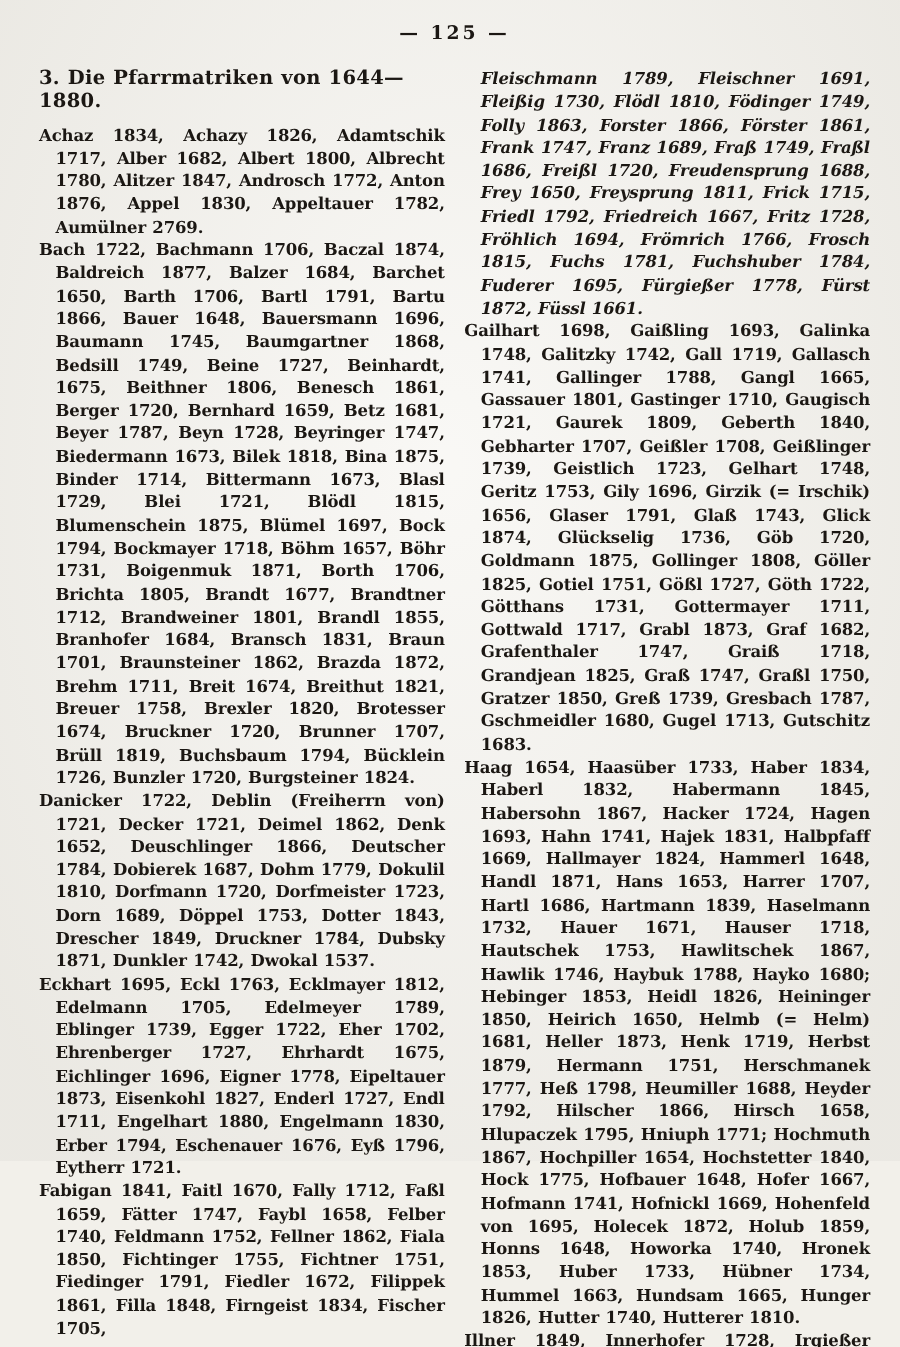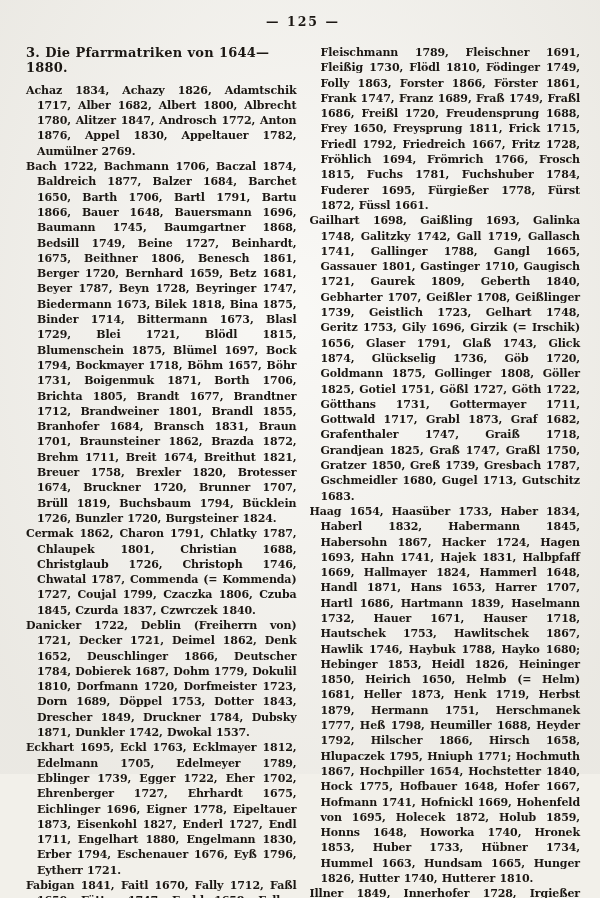--- a/index.html
+++ b/index.html
@@ -45,35 +45,35 @@
     margin: 0 0 7px 0;
     letter-spacing: 0.2px;
   }
   .col p {
     margin: 0 0 0 11px;
     text-indent: -11px;
     padding: 0;
   }
   .col p.cont {
     text-indent: 0;
+    font-style: italic;
   }
 </style>
 </head>
 <body>
 
 <div class="page">
   <div class="pageno">— 125 —</div>
 
   <div class="cols">
     <div class="col">
       <h1 class="heading">3. Die Pfarrmatriken von 1644—1880.</h1>
       <div>
           <p>Achaz 1834, Achazy 1826, Adamtschik 1717, Alber 1682, Albert 1800, Albrecht 1780, Alitzer 1847, Androsch 1772, Anton 1876, Appel 1830, Appeltauer 1782, Aumülner 2769.</p>
           <p>Bach 1722, Bachmann 1706, Baczal 1874, Baldreich 1877, Balzer 1684, Barchet 1650, Barth 1706, Bartl 1791, Bartu 1866, Bauer 1648, Bauersmann 1696, Baumann 1745, Baumgartner 1868, Bedsill 1749, Beine 1727, Beinhardt, 1675, Beithner 1806, Benesch 1861, Berger 1720, Bernhard 1659, Betz 1681, Beyer 1787, Beyn 1728, Beyringer 1747, Biedermann 1673, Bilek 1818, Bina 1875, Binder 1714, Bittermann 1673, Blasl 1729, Blei 1721, Blödl 1815, Blumenschein 1875, Blümel 1697, Bock 1794, Bockmayer 1718, Böhm 1657, Böhr 1731, Boigenmuk 1871, Borth 1706, Brichta 1805, Brandt 1677, Brandtner 1712, Brandweiner 1801, Brandl 1855, Branhofer 1684, Bransch 1831, Braun 1701, Braunsteiner 1862, Brazda 1872, Brehm 1711, Breit 1674, Breithut 1821, Breuer 1758, Brexler 1820, Brotesser 1674, Bruckner 1720, Brunner 1707, Brüll 1819, Buchsbaum 1794, Bücklein 1726, Bunzler 1720, Burgsteiner 1824.</p>
-          <p>Cermak 1862, Charon 1791, Chlatky 1787, Chlaupek 1801, Christian 1688, Christglaub 1726, Christoph 1746, Chwatal 1787, Commenda (= Kommenda) 1727, Coujal 1799, Czaczka 1806, Czuba 1845, Czurda 1837, Czwrczek 1840.</p>
           <p>Danicker 1722, Deblin (Freiherrn von) 1721, Decker 1721, Deimel 1862, Denk 1652, Deuschlinger 1866, Deutscher 1784, Dobierek 1687, Dohm 1779, Dokulil 1810, Dorfmann 1720, Dorfmeister 1723, Dorn 1689, Döppel 1753, Dotter 1843, Drescher 1849, Druckner 1784, Dubsky 1871, Dunkler 1742, Dwokal 1537.</p>
           <p>Eckhart 1695, Eckl 1763, Ecklmayer 1812, Edelmann 1705, Edelmeyer 1789, Eblinger 1739, Egger 1722, Eher 1702, Ehrenberger 1727, Ehrhardt 1675, Eichlinger 1696, Eigner 1778, Eipeltauer 1873, Eisenkohl 1827, Enderl 1727, Endl 1711, Engelhart 1880, Engelmann 1830, Erber 1794, Eschenauer 1676, Eyß 1796, Eytherr 1721.</p>
           <p>Fabigan 1841, Faitl 1670, Fally 1712, Faßl 1659, Fätter 1747, Faybl 1658, Felber 1740, Feldmann 1752, Fellner 1862, Fiala 1850, Fichtinger 1755, Fichtner 1751, Fiedinger 1791, Fiedler 1672, Filippek 1861, Filla 1848, Firngeist 1834, Fischer 1705,</p>
         </div>
     </div>
 
     <div class="col">
       <p class="cont">Fleischmann 1789, Fleischner 1691, Fleißig 1730, Flödl 1810, Födinger 1749, Folly 1863, Forster 1866, Förster 1861, Frank 1747, Franz 1689, Fraß 1749, Fraßl 1686, Freißl 1720, Freudensprung 1688, Frey 1650, Freysprung 1811, Frick 1715, Friedl 1792, Friedreich 1667, Fritz 1728, Fröhlich 1694, Frömrich 1766, Frosch 1815, Fuchs 1781, Fuchshuber 1784, Fuderer 1695, Fürgießer 1778, Fürst 1872, Füssl 1661.</p>
       <div>
           <p>Gailhart 1698, Gaißling 1693, Galinka 1748, Galitzky 1742, Gall 1719, Gallasch 1741, Gallinger 1788, Gangl 1665, Gassauer 1801, Gastinger 1710, Gaugisch 1721, Gaurek 1809, Geberth 1840, Gebharter 1707, Geißler 1708, Geißlinger 1739, Geistlich 1723, Gelhart 1748, Geritz 1753, Gily 1696, Girzik (= Irschik) 1656, Glaser 1791, Glaß 1743, Glick 1874, Glückselig 1736, Göb 1720, Goldmann 1875, Gollinger 1808, Göller 1825, Gotiel 1751, Gößl 1727, Göth 1722, Götthans 1731, Gottermayer 1711, Gottwald 1717, Grabl 1873, Graf 1682, Grafenthaler 1747, Graiß 1718, Grandjean 1825, Graß 1747, Graßl 1750, Gratzer 1850, Greß 1739, Gresbach 1787, Gschmeidler 1680, Gugel 1713, Gutschitz 1683.</p>

